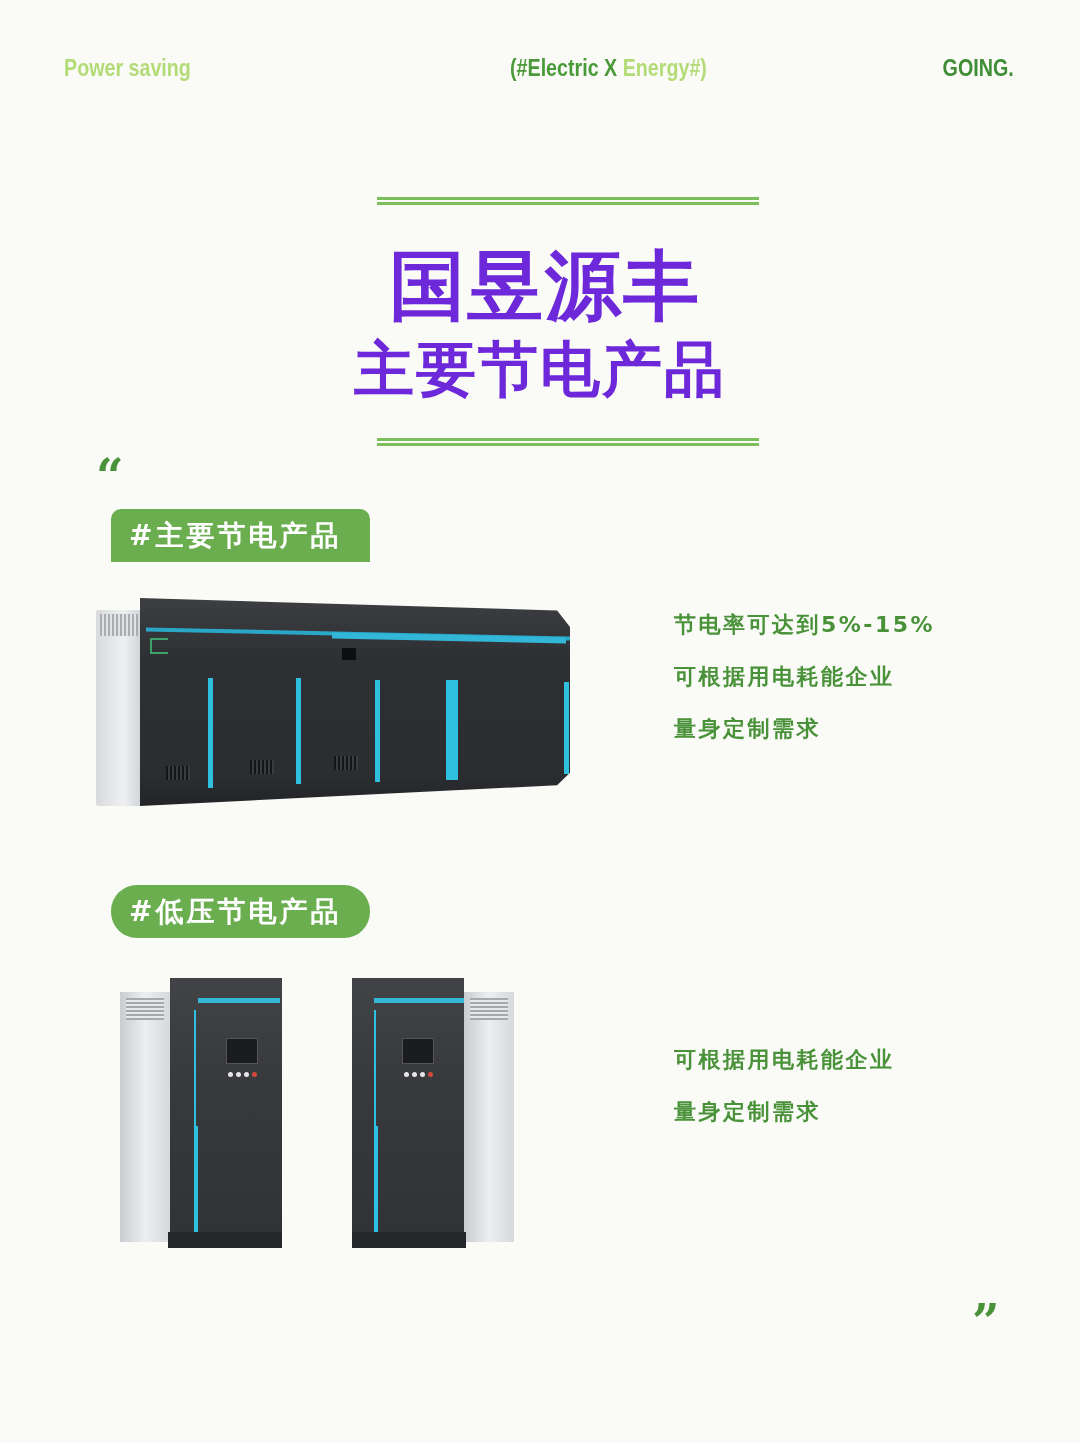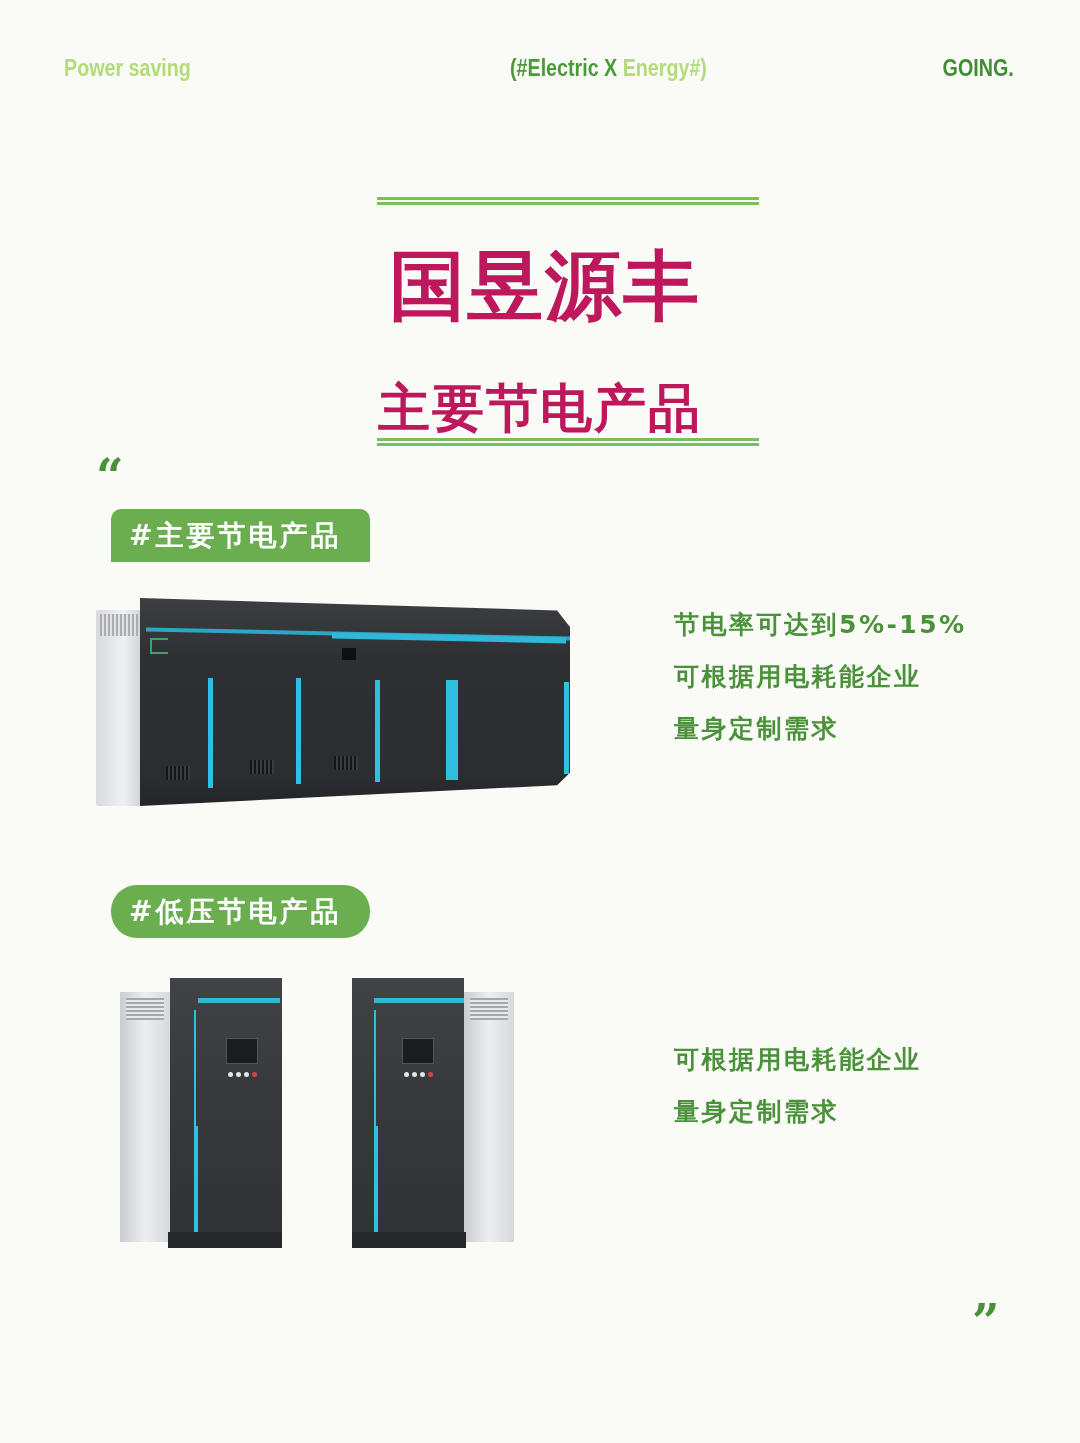--- a/index.html
+++ b/index.html
@@ -12,32 +12,32 @@
     .top-center .light { color: #b3dc78; }
     .top-right { position: absolute; right: 66px; top: 0; font-family: "Liberation Sans", sans-serif; font-weight: bold; font-size: 24px; color: #3f8d35; transform: scaleX(0.82); transform-origin: right; }
 
     .rule { position: absolute; left: 377px; width: 382px; height: 8px; }
     .rule::before, .rule::after { content: ""; position: absolute; left: 0; width: 100%; height: 3px; background: #7cbf5a; }
     .rule::before { top: 0; }
     .rule::after { top: 5px; }
     .rule-top { top: 197px; }
     .rule-bottom { top: 438px; }
 
-    .title { position: absolute; left: 0; width: 1080px; text-align: center; color: #be185d; font-weight: bold; font-family: "DejaVu Sans", sans-serif; }
+    .title { position: absolute; left: 0; width: 1080px; text-align: center; color: #6d28d9; font-weight: bold; font-family: "DejaVu Sans", sans-serif; }
     .title-1 { top: 236px; font-size: 76px; letter-spacing: 2px; padding-left: 10px; }
-    .title-2 { top: 330px; font-size: 52px; letter-spacing: 2px; margin-top: 44px; }
+    .title-2 { top: 330px; font-size: 60px; letter-spacing: 2px; }
 
     .quote-open { position: absolute; left: 96px; top: 452px; font-size: 48px; font-weight: bold; color: #4a923a; font-family: "DejaVu Serif", serif; line-height: 48px; }
     .quote-close { position: absolute; left: 972px; top: 1298px; font-size: 48px; font-weight: bold; color: #4a923a; font-family: "DejaVu Serif", serif; line-height: 48px; }
 
     .tag { position: absolute; left: 111px; width: 259px; height: 53px; background: #6aae50; border-radius: 10px 10px 0 0; color: #ffffff; font-weight: bold; font-size: 28px; line-height: 53px; padding-left: 18px; letter-spacing: 3px; }
     .tag-1 { top: 509px; }
     .tag-2 { top: 885px; border-radius: 26px; }
 
-    .desc { position: absolute; left: 674px; color: #4a923a; font-size: 25px; font-weight: bold; letter-spacing: 2.5px; }
+    .desc { position: absolute; left: 674px; color: #4a923a; font-size: 22px; font-weight: bold; letter-spacing: 2.5px; }
     .desc div { height: 52px; line-height: 30px; }
     .desc-1 { top: 610px; }
     .desc-2 { top: 1045px; }
 
     
     .hv-cabinet { position: absolute; left: 96px; top: 598px; width: 474px; height: 210px; }
     .hv-side { position: absolute; left: 0; top: 12px; width: 46px; height: 196px; background: linear-gradient(90deg, #d8dadd, #eef0f2 60%, #cfd2d5); border-radius: 2px 0 0 3px; }
     .hv-side .vent { position: absolute; left: 4px; top: 4px; width: 38px; height: 22px; background: repeating-linear-gradient(90deg, #a9adb1 0 2px, #e0e2e4 2px 4px); }
     .hv-body { position: absolute; left: 44px; top: 0; width: 430px; height: 208px; background: linear-gradient(180deg, #3c3e42, #2d2f33 30%, #2b2d31 85%, #232427); clip-path: polygon(0 0, 97% 6%, 100% 14%, 100% 84%, 97% 90%, 0 100%); }
     .hv-stripe { position: absolute; left: 50px; top: 34px; width: 424px; height: 4px; background: #2aa7c7; transform: skewY(1.2deg); }

